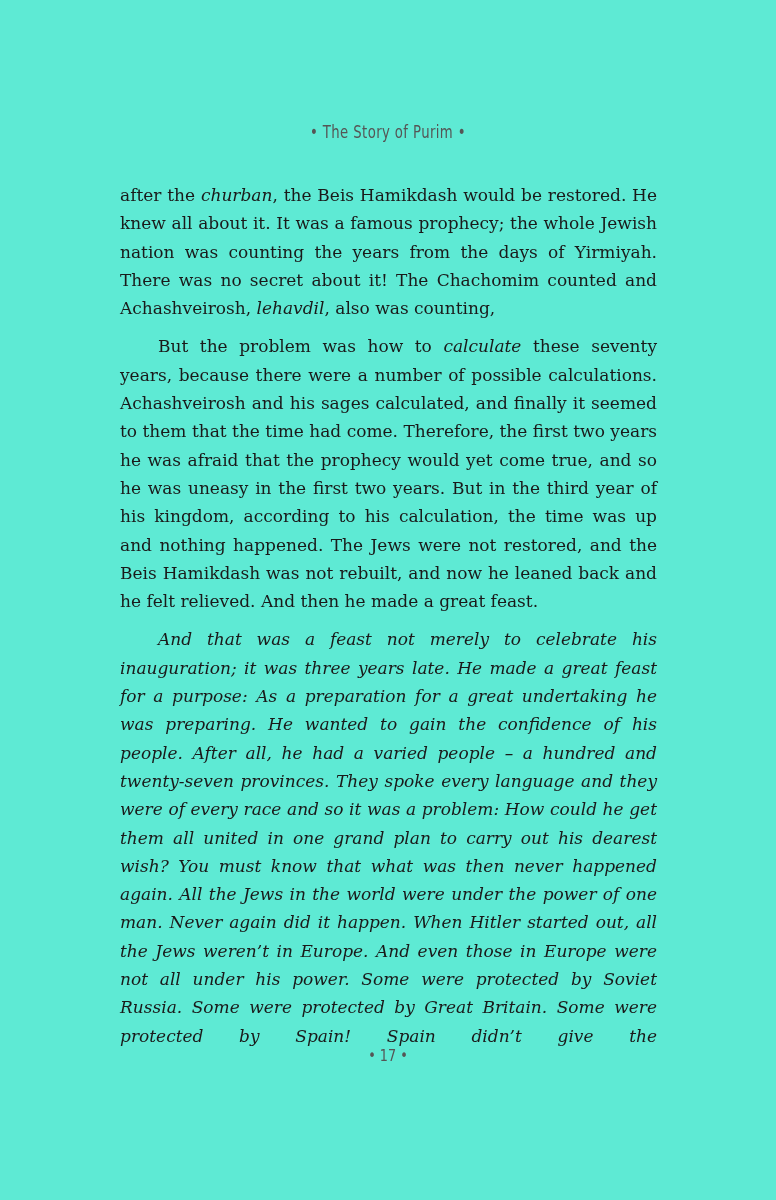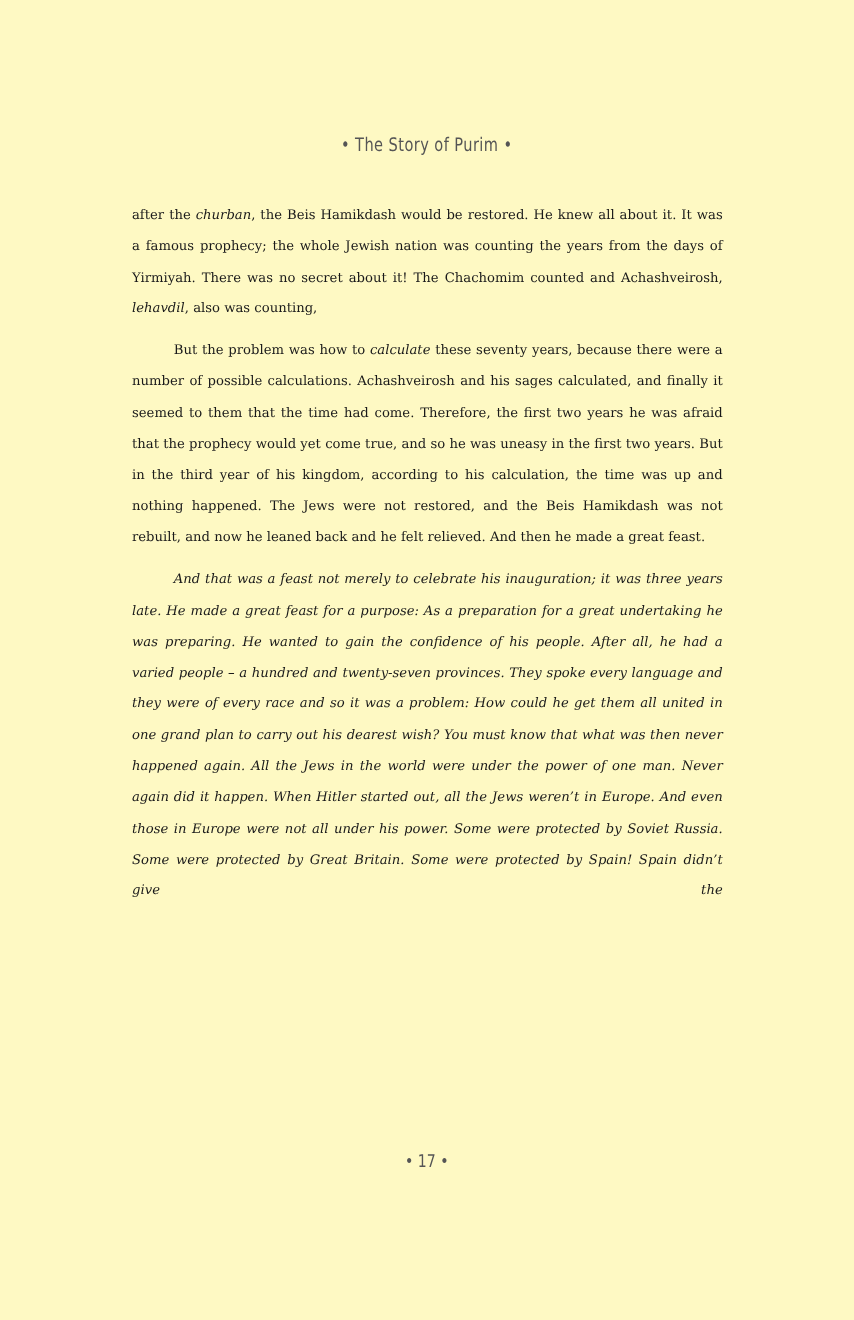--- a/index.html
+++ b/index.html
@@ -1,25 +1,25 @@
 <!DOCTYPE html>
 <html><head>
   <meta charset="utf-8">
   <style>
     html, body { margin: 0; padding: 0; background: #ffffff; }
     body { width: 776px; height: 1200px; position: relative; overflow: hidden; }
-    .page { position: absolute; left: 0; top: 0; width: 776px; height: 1200px; background: #fef9c3; }
+    .page { position: absolute; left: 0; top: 0; width: 776px; height: 1200px; background: #5eead4; }
     .running-head {
       position: absolute; top: 122px; left: 0; width: 776px; text-align: center;
       font-family: "DejaVu Sans", sans-serif; font-size: 17px; color: #555;
       letter-spacing: 0.5px; transform: scaleX(0.78); transform-origin: center;
     }
     .body-text {
       position: absolute; left: 120px; top: 181px; width: 537px;
-      font-family: "DejaVu Serif", serif; font-size: 12px; line-height: 28.3px;
+      font-family: "DejaVu Serif", serif; font-size: 17px; line-height: 28.3px;
       color: #1a1a1a; text-align: justify;
     }
     .body-text p { margin: 0 0 10px 0; text-indent: 0; }
     .body-text p.indent { text-indent: 38px; }
     .body-text p.last { margin-bottom: 0; text-align-last: justify; font-style: italic; }
     .body-text em { font-style: italic; }
     .folio {
       position: absolute; top: 1046px; left: 0; width: 776px; text-align: center;
       font-family: "DejaVu Sans", sans-serif; font-size: 16px; color: #555;
       transform: scaleX(0.8); transform-origin: center;

